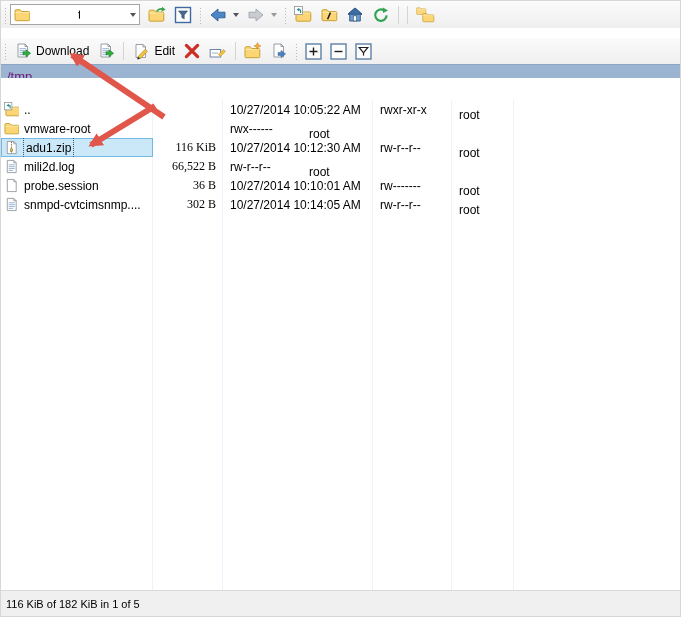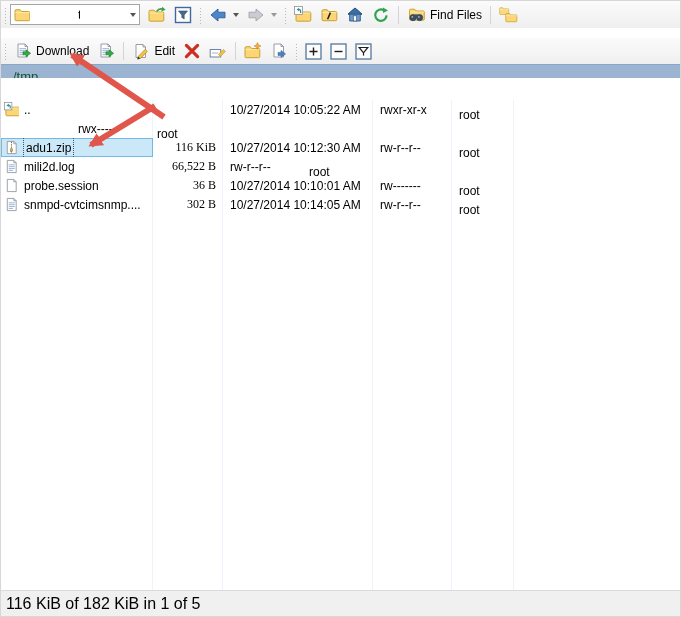--- a/index.html
+++ b/index.html
@@ -21,21 +21,21 @@
   .tlabel { font-size:12px; color:#000; white-space:nowrap; }
   .caret { width:0; height:0; border-left:3.5px solid transparent; border-right:3.5px solid transparent;
     border-top:4px solid #555; margin-left:2px; }
   .combo { display:flex; align-items:center; width:130px; height:21px; background:#fff;
     border:1px solid #a5a5a5; margin-right:4px; padding-left:3px;gap:44px; }
   .combo input { border:none; outline:none; flex:1; font:12px "Liberation Sans",sans-serif; min-width:0; padding-left:4px; }
   .combo .drop { width:15px; height:100%; display:flex; align-items:center; justify-content:center; }
   .icon { display:block; }
   
   .pathbar { height:24px; background:#9ab4d2; display:flex; align-items:center;
-    padding-left:12px; font-size:13px; color:#14532d; border-top:1px solid #8aa6c6; }
+    padding-left:6px; font-size:13px; color:#701a75; border-top:1px solid #8aa6c6; }
   
   .list { position:absolute; left:0; right:0; top:77px; height:514px; background:#fff; }
   .hrow { position:relative; display:flex; height:22px; background:linear-gradient(#ffffff,#f6f8fb);
     border-bottom:1px solid #e4e9f0; font-size:12px; }
   .hc { display:flex; align-items:center; padding-left:7px; border-right:1px solid #eef1f6; position:relative; }
   .hc.r { justify-content:flex-end; padding-right:7px; padding-left:0; }
   .w-name{width:62px;} .w-ext{width:90px;} .w-size{width:70px;}
   .w-chg{width:150px;} .w-rts{width:79px;} .w-own{width:62px;}
   .hfill { flex:1; border-right:none; }
   .sortglyph { position:absolute; top:1px; left:8px; width:0; height:0;
@@ -48,21 +48,21 @@
   .c.name { width:152px; padding-left:3px; gap:5px; }
   .c.size { width:70px; justify-content:flex-end; padding-right:7px;font-family:Liberation Serif, serif; }
   .c.chg { width:150px; padding-left:7px; }
   .c.rts { width:79px; padding-left:7px; }
   .c.own { width:62px; padding-left:7px;margin-top:10px; }
   .fi { flex:0 0 auto; }
   .row.selected .c.name { background:#cbe8f9; box-shadow:inset 0 0 0 1px #74b9e3; }
   .row.selected .nm { outline:1px dotted #35597c; outline-offset:0; padding:15px 2px; }
   
   .status { position:absolute; left:0; right:0; bottom:0; height:26px; background:#f0f0f0;
-    border-top:1px solid #d9d9d9; display:flex; align-items:center; padding-left:5px; font-size:16px; }
+    border-top:1px solid #d9d9d9; display:flex; align-items:center; padding-left:5px; font-size:11px; }
   
   .annot { position:absolute; inset:0; pointer-events:none; z-index:40; }
   .hiddendefs { position:absolute; width:0; height:0; }
 </style>
 </head>
 <body>
 
 <svg class="hiddendefs" aria-hidden="true">
   <defs>
     <g id="g-folder">
@@ -155,33 +155,20 @@
     </span>
     <span class="tbtn">
       <svg class="icon" width="18" height="18" viewBox="0 0 18 18">
         <path d="M14.6 9.4 A5.7 5.7 0 1 1 11.9 4.3" fill="none" stroke="#2ea44f" stroke-width="2.2"></path>
         <polygon points="11,1.4 16,4.4 11,7" fill="#2ea44f"></polygon>
       </svg>
     </span>
 
     <div class="vsep"></div>
 
-    <span class="tbtn">
-      <svg class="icon" width="19" height="18" viewBox="0 0 19 18">
-        <g transform="translate(1.5,0.5)">
-            <use href="#g-folder"></use>
-          </g>
-        <circle cx="6" cy="11.6" r="3.1" fill="#3a4e66" stroke="#22303f" stroke-width="0.6"></circle>
-        <circle cx="12.6" cy="11.6" r="3.1" fill="#3a4e66" stroke="#22303f" stroke-width="0.6"></circle>
-        <rect x="7.4" y="8.4" width="3.8" height="3.4" fill="#3a4e66"></rect>
-        <circle cx="5.3" cy="10.9" r="0.9" fill="#9db4cc"></circle>
-          <circle cx="11.9" cy="10.9" r="0.9" fill="#9db4cc"></circle>
-      </svg>
-      <span class="tlabel">Find Files</span>
-    </span>
 
     <div class="vsep"></div>
 
     <span class="tbtn">
       <svg class="icon" width="19" height="18" viewBox="0 0 19 18">
         <g transform="scale(0.62)" opacity="0.9">
             <use href="#g-folder"></use>
           </g>
         <g transform="translate(6,5.5) scale(0.75)">
             <use href="#g-folder"></use>
@@ -306,20 +293,26 @@
           </svg>
           <span class="nm">..</span>
         </div>
         <div class="c size"></div>
         <div class="c chg">10/27/2014 10:05:22 AM</div>
         <div class="c rts">rwxr-xr-x</div>
         <div class="c own">root</div>
       </div>
 
       <div class="row">
+        <div class="c name">
+          <svg class="fi" width="15" height="15" viewBox="0 0 16 16">
+              <use href="#g-folder"></use>
+            </svg>
+          <span class="nm">vmware-root</span>
+        </div>
         <div class="c size"></div>
         <div class="c rts">rwx------</div>
         <div class="c own">root</div>
       </div>
 
       <div class="row selected">
         <div class="c name">
           <svg class="fi" width="15" height="15" viewBox="0 0 16 16">
             <use href="#g-page"></use>
             <path d="M8 2 V13.5" stroke="#7c6320" stroke-width="1" stroke-dasharray="1.4 1.1" fill="none"></path>

